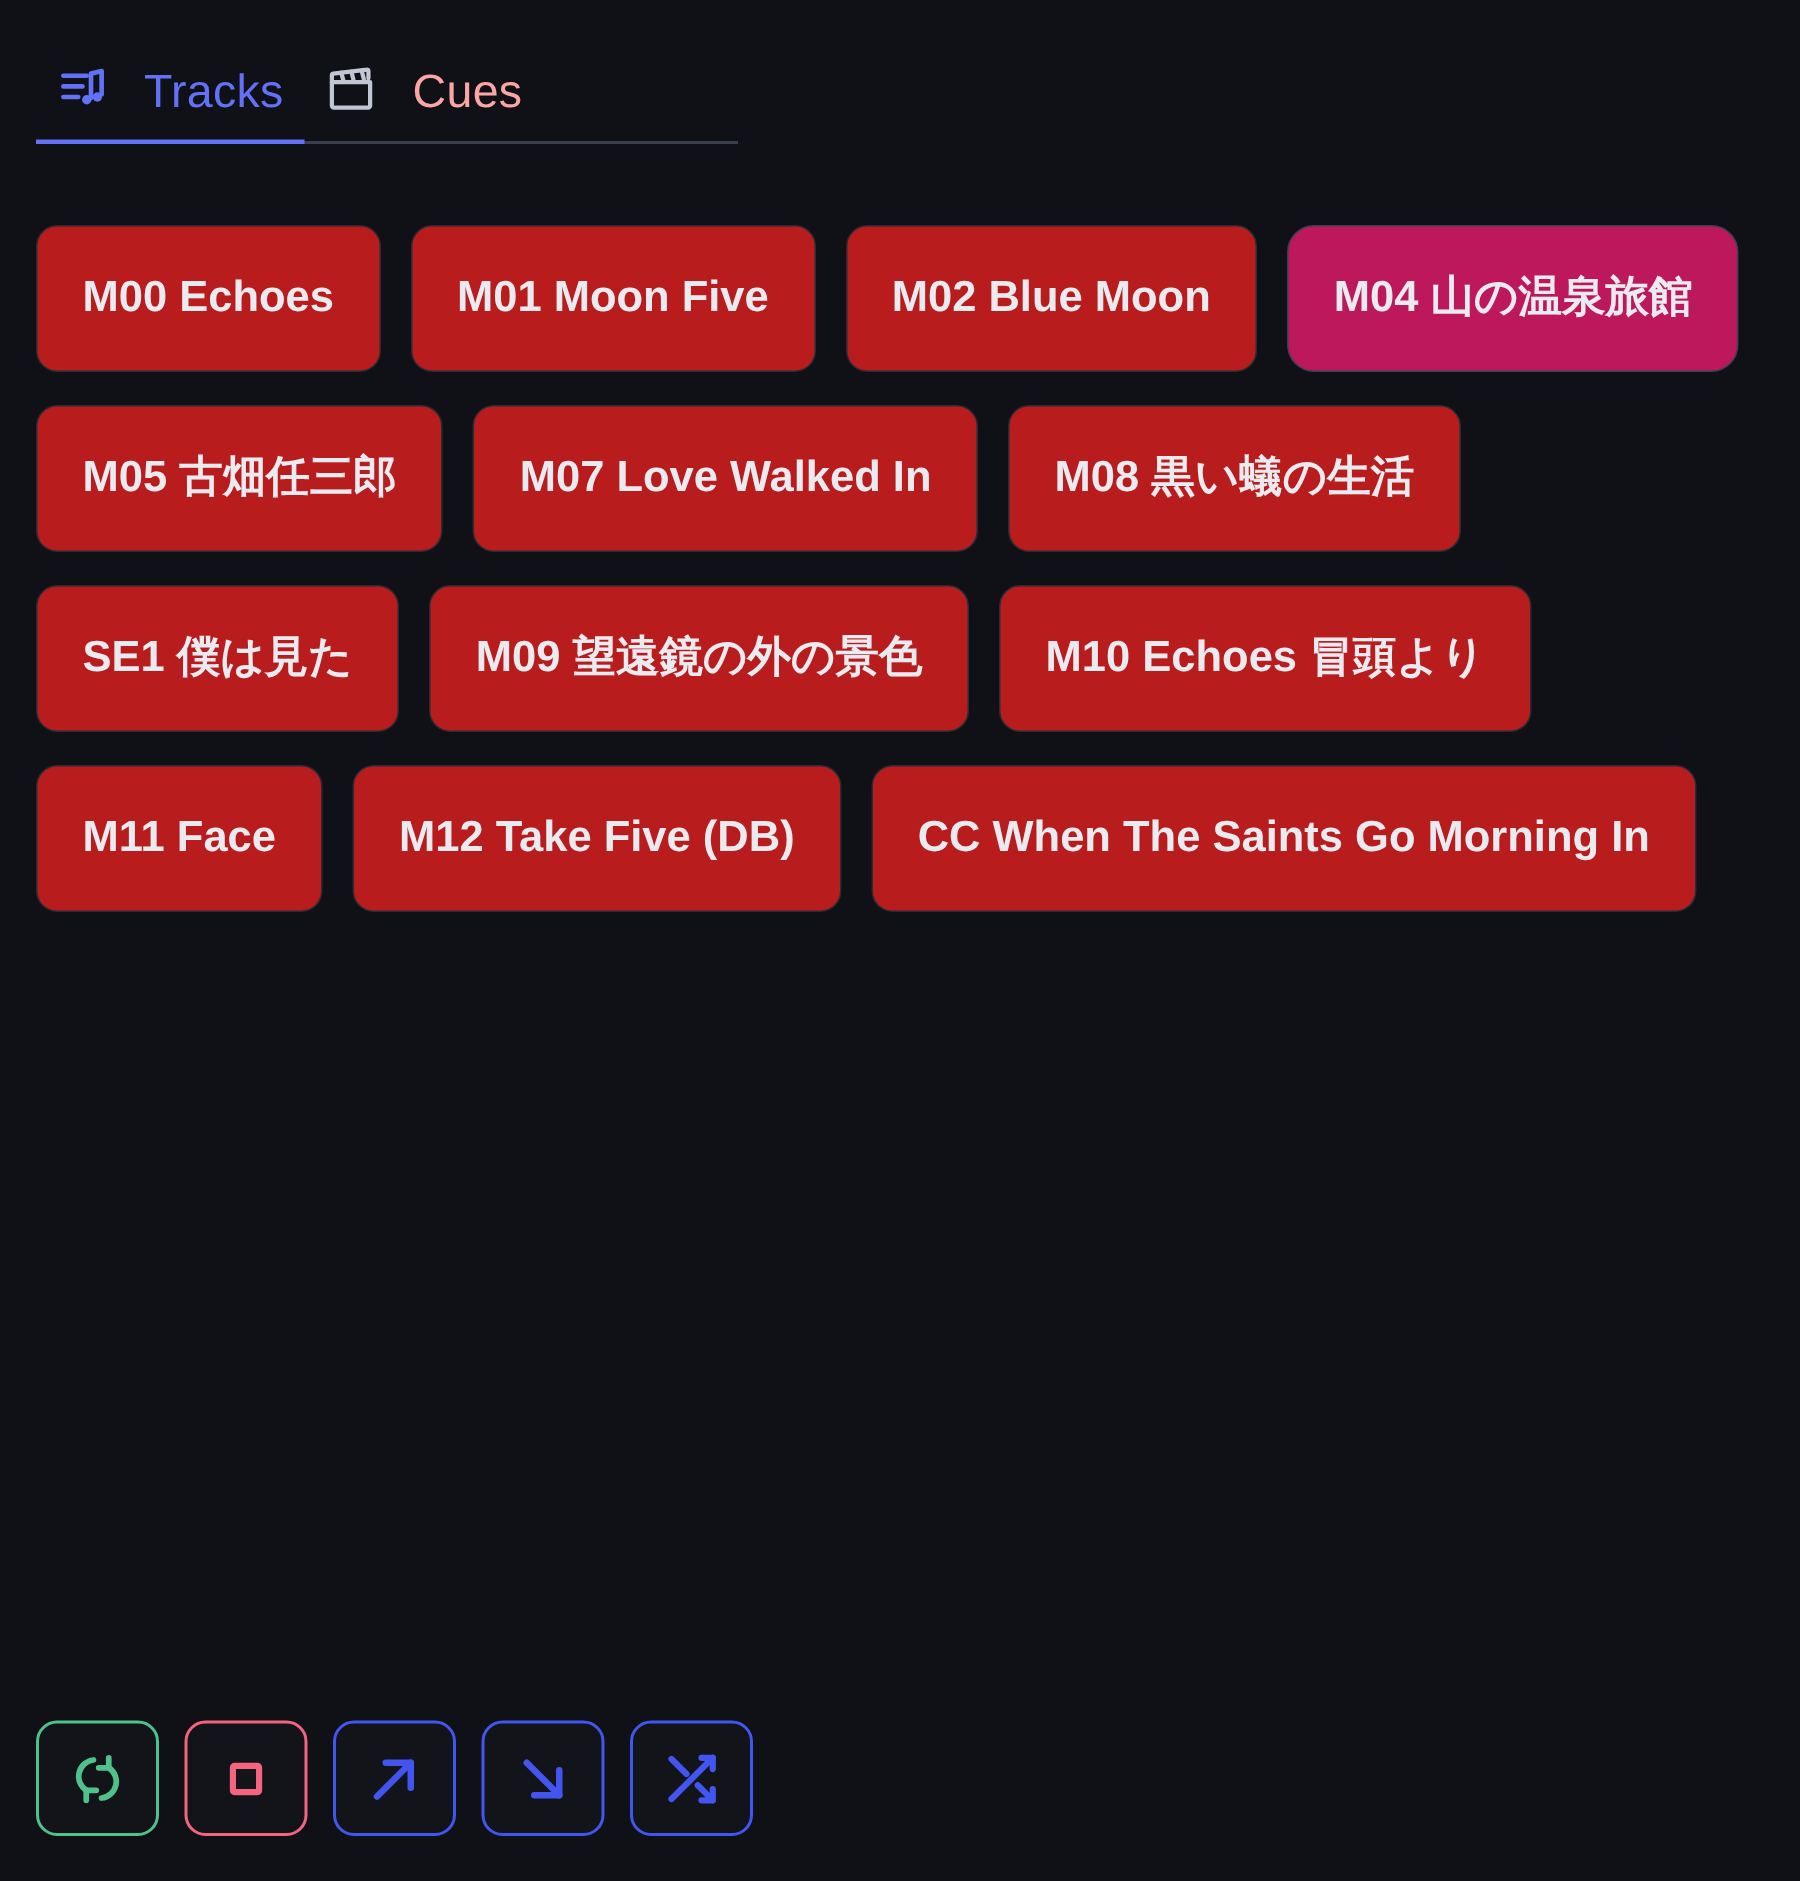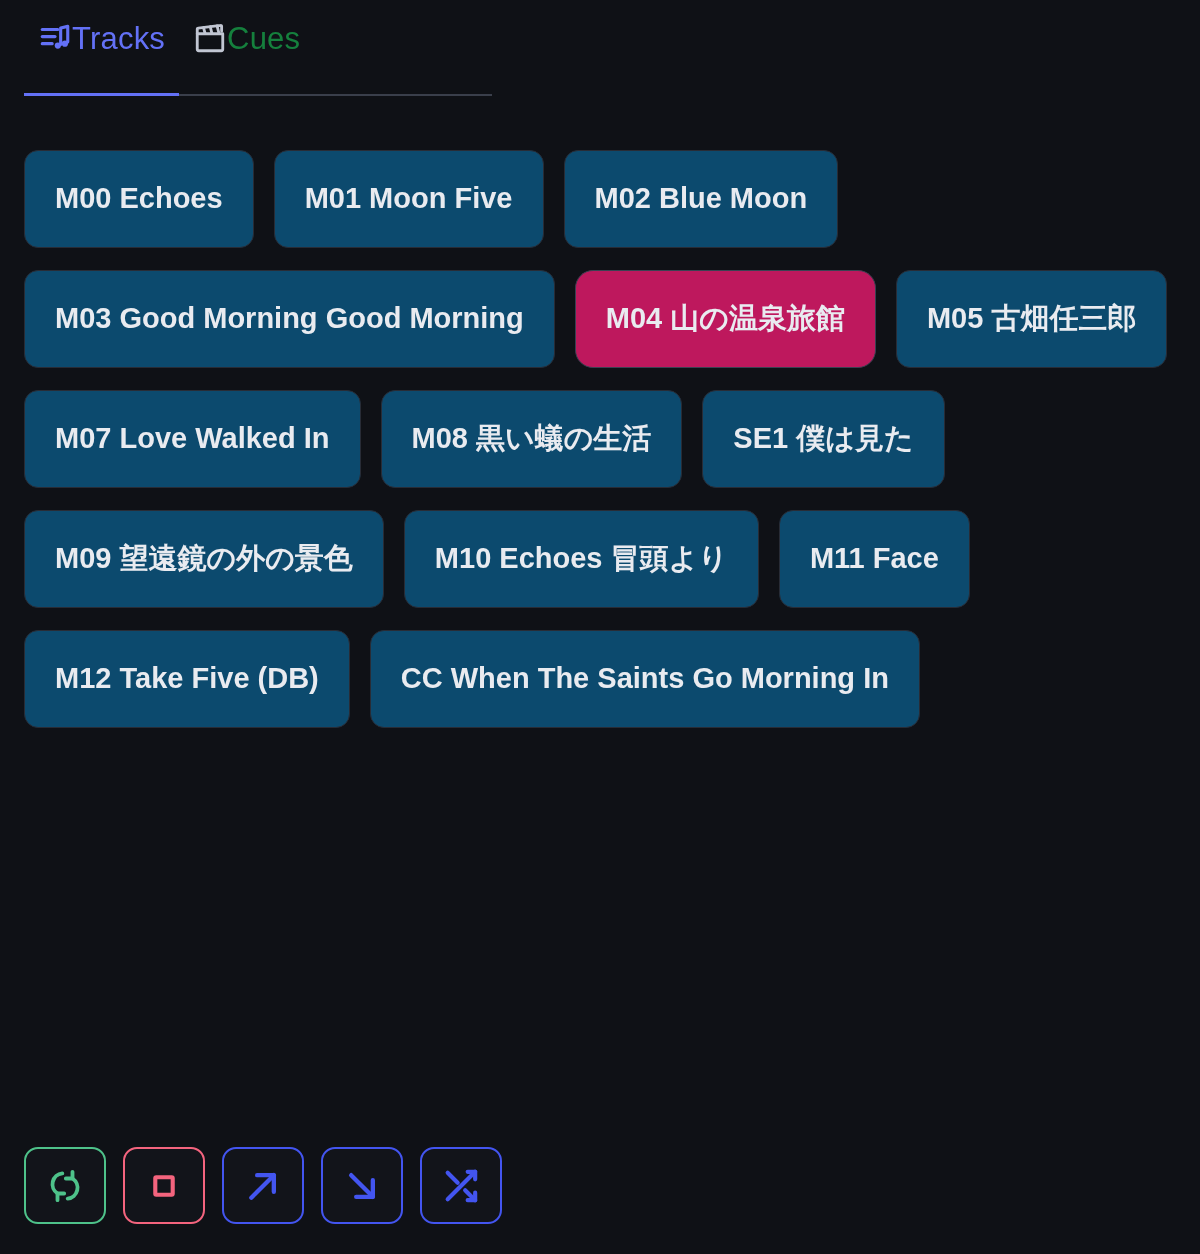--- a/index.html
+++ b/index.html
@@ -28,38 +28,38 @@
     padding: 0;
     display: flex;
     align-items: flex-end;
     height: 96px;
     border-bottom: 2px solid #3a3f4b;
     width: 468px;
     flex: 0 0 auto;
   }
   .tab {
     display: flex;
-    align-items: center;
-    gap: 0;
+    align-items: flex-end;
+    gap: 24px;
     padding: 0 14px 18px 14px;
     height: 100%;
     cursor: pointer;
     position: relative;
     background: transparent;
     border: none;
     align-self: stretch;
     justify-content: center;
   }
   .tab-label {
     font-size: 31px;
     letter-spacing: 0.2px;
     line-height: 1;
   }
   .tab.active .tab-label { color: #6371f6; }
-  .tab.inactive .tab-label { color: #15803d; }
+  .tab.inactive .tab-label { color: #fca5a5; }
   .tab.active::after {
     content: "";
     position: absolute;
     left: 0; right: 0;
     bottom: -2px;
     height: 3px;
     background: #6371f6;
   }
   .tab-icon { display: flex; align-items: center; justify-content: center; }
   .tab.active .tab-icon svg { stroke: #6371f6; fill: none; }
@@ -71,21 +71,21 @@
     padding: 54px 24px 0 24px;
     overflow: hidden;
   }
   .track-grid {
     display: flex;
     flex-wrap: wrap;
     gap: 22px 20px;
     align-content: flex-start;
   }
   .track-btn {
-    background: #0c4a6e;
+    background: #b91c1c;
     border: 1px solid #282c36;
     border-radius: 14px;
     color: #e9ebf0;
     font-size: 29px;
     font-weight: bold;
     padding: 26px 30px;
     min-height: 98px;
     display: flex;
     align-items: center;
     justify-content: center;
@@ -161,21 +161,20 @@
       <span class="tab-label">Cues</span>
     </div>
 
   </div>
 
   <div class="tracks-area">
     <div class="track-grid" id="track-grid">
         <button class="track-btn">M00 Echoes</button>
         <button class="track-btn">M01 Moon Five</button>
         <button class="track-btn">M02 Blue Moon</button>
-        <button class="track-btn">M03 Good Morning Good Morning</button>
         <button class="track-btn selected">M04 山の温泉旅館</button>
         <button class="track-btn">M05 古畑任三郎</button>
         <button class="track-btn">M07 Love Walked In</button>
         <button class="track-btn">M08 黒い蟻の生活</button>
         <button class="track-btn">SE1 僕は見た</button>
         <button class="track-btn">M09 望遠鏡の外の景色</button>
         <button class="track-btn">M10 Echoes 冒頭より</button>
         <button class="track-btn">M11 Face</button>
         <button class="track-btn">M12 Take Five (DB)</button>
         <button class="track-btn">CC When The Saints Go Morning In</button>

